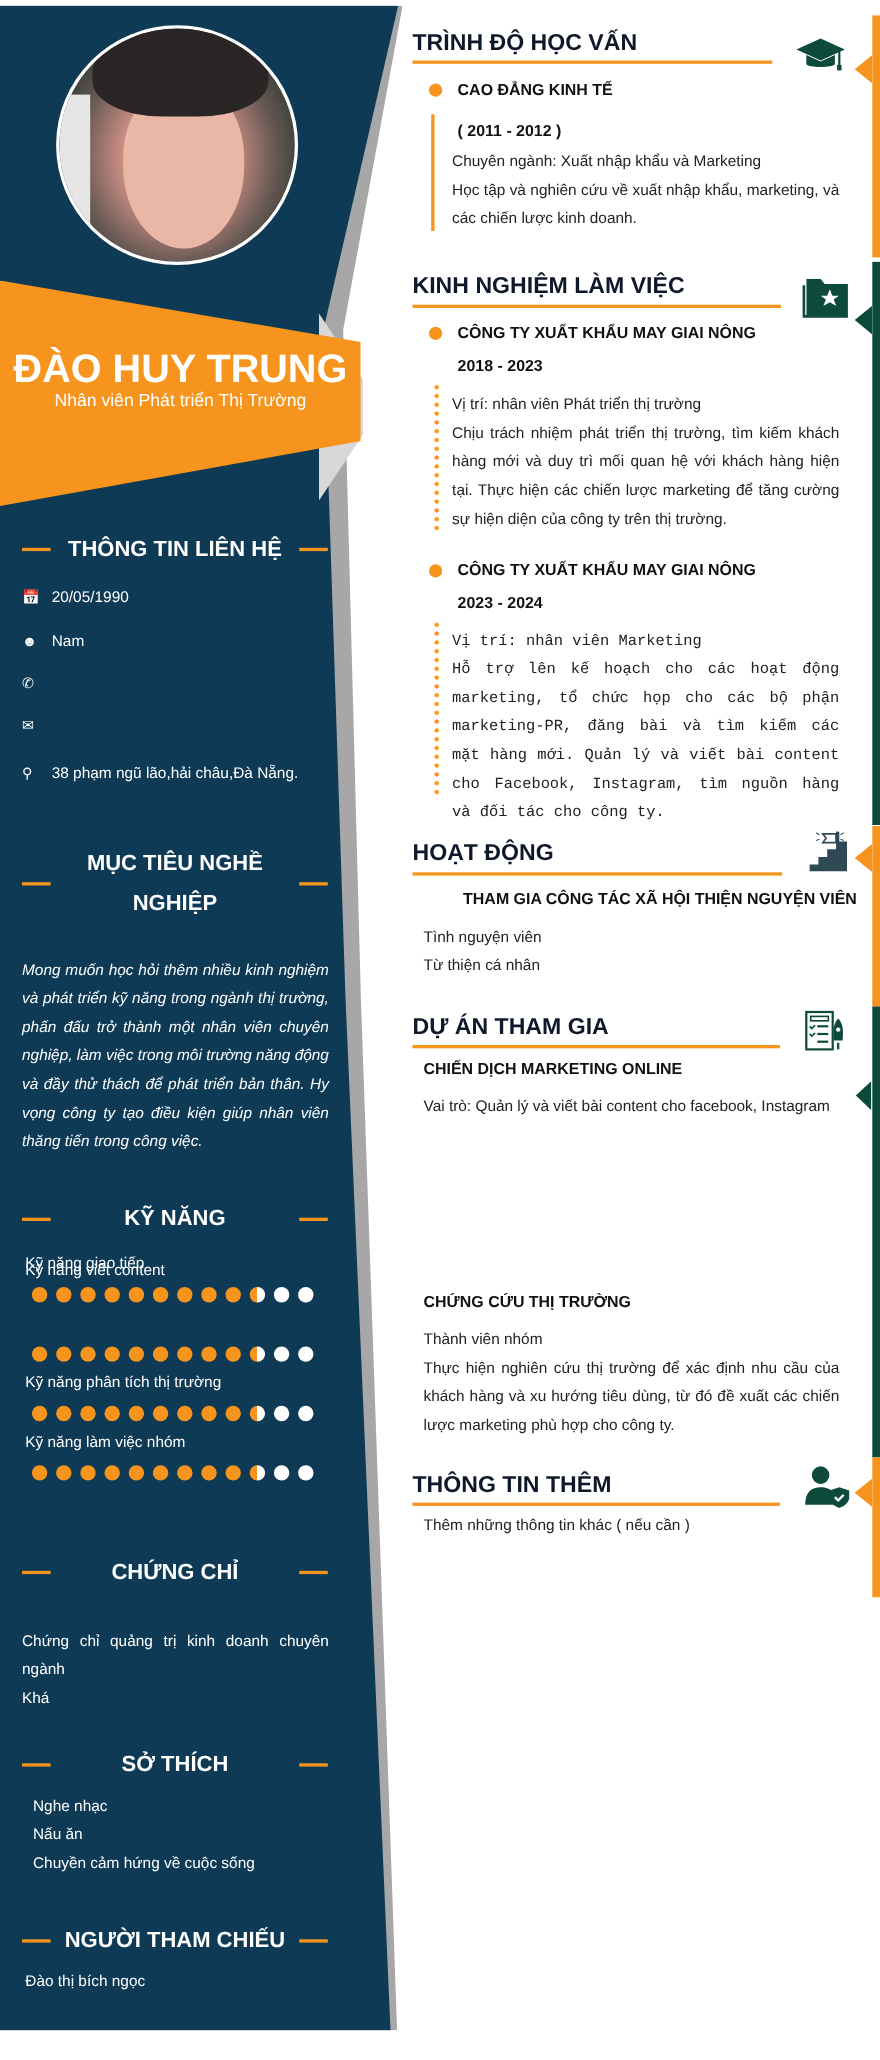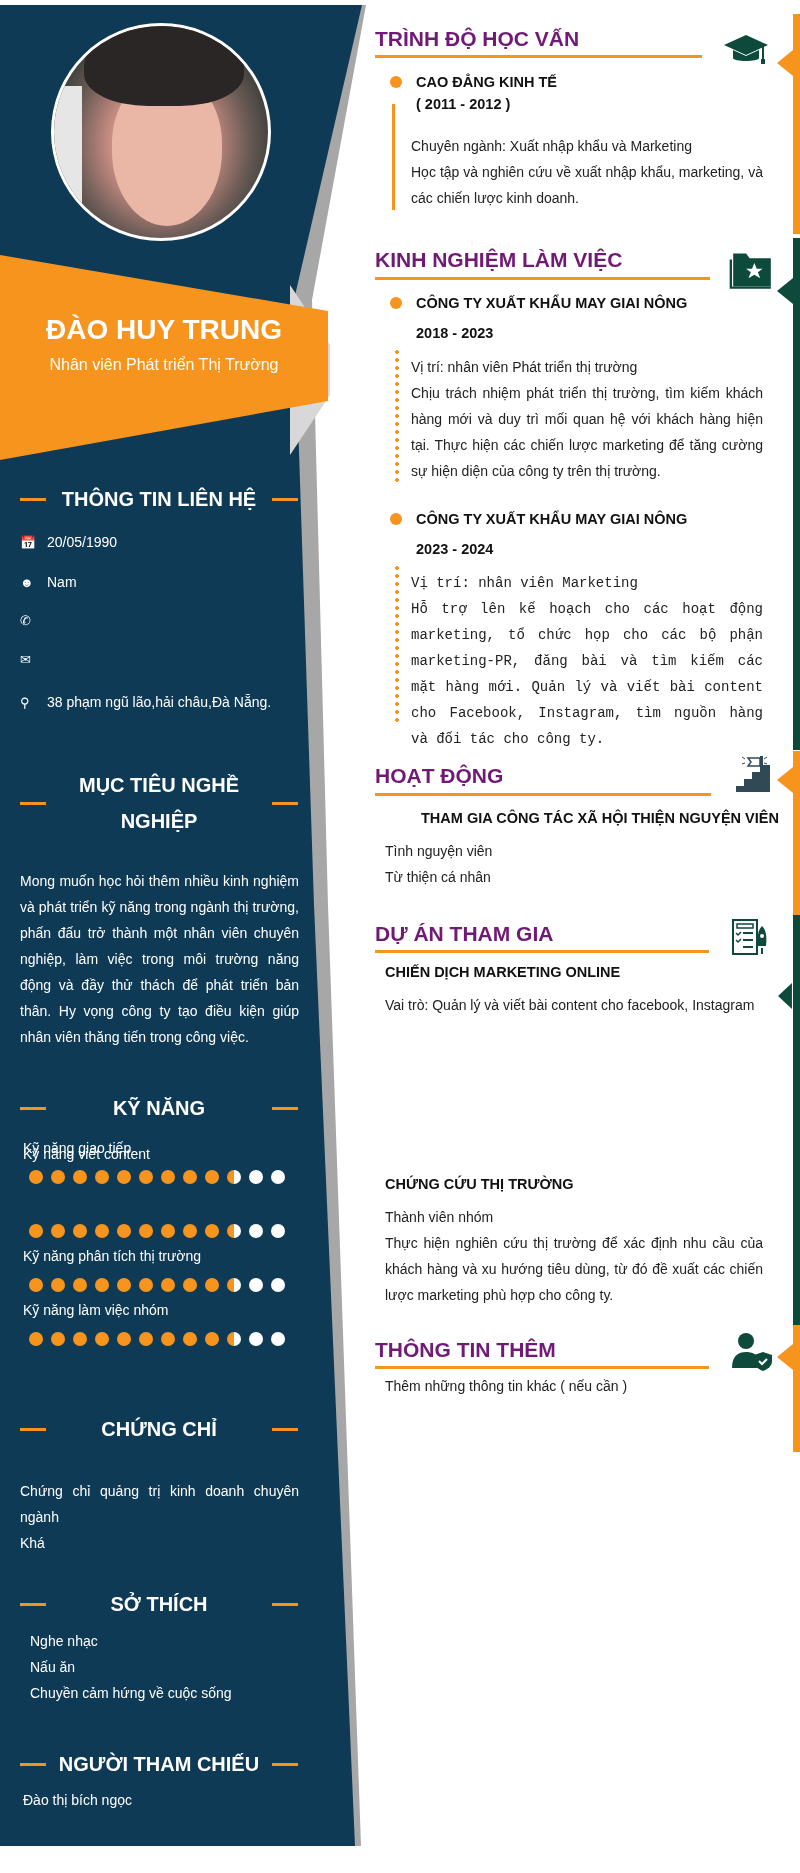--- a/index.html
+++ b/index.html
@@ -18,40 +18,40 @@
   .orange-band { position: absolute; left: 0; top: 255px; width: 328px; height: 205px; background: #f7941d;
     clip-path: polygon(0 0, 328px 56px, 328px 146px, 0 205px); }
 
   .avatar { position: absolute; left: 51px; top: 23px; width: 220px; height: 218px; border-radius: 50%;
     border: 3px solid #ffffff; overflow: hidden;
     background: radial-gradient(ellipse at 50% 55%, #e9b7a6 0%, #d7958a 30%, #6a5a55 58%, #3b3f3a 75%, #8da080 100%); }
   .avatar .hair { position: absolute; left: 30px; top: 0; width: 160px; height: 80px; background: #2b2626; border-radius: 50% 50% 40% 40%; }
   .avatar .face { position: absolute; left: 58px; top: 50px; width: 110px; height: 150px; background: #eab7a6; border-radius: 45% 45% 50% 50%; }
   .avatar .wall { position: absolute; left: 0; top: 60px; width: 28px; height: 130px; background: #e6e6e6; }
 
-  .name { position: absolute; left: 0; width: 328px; top: 314px; text-align: center; color: #fff; font-weight: bold; font-size: 28px; }
+  .name { position: absolute; left: 0; width: 328px; top: 314px; text-align: center; color: #fff; font-weight: bold; font-size: 36px; }
   .job { position: absolute; left: 0; width: 328px; top: 356px; text-align: center; color: #fff; font-size: 16px; }
 
   .sb-heading { position: absolute; left: 20px; width: 278px; display: flex; align-items: center; justify-content: space-between; color: #fff; font-weight: bold; font-size: 20px; }
   .sb-heading .dash { width: 26px; height: 3px; background: #f7941d; flex: none; }
   .sb-heading .ttl { text-align: center; flex: 1; line-height: 36px; }
 
   .contact { position: absolute; left: 20px; color: #fff; font-size: 14px; display: flex; align-items: center; }
   .contact .ic { width: 20px; margin-right: 7px; font-size: 13px; text-align: left; color: #fff; }
 
   .sb-text { position: absolute; left: 20px; width: 279px; color: #fff; font-size: 14px; line-height: 26px; text-align: justify; }
 
   .skill-label { position: absolute; left: 23px; color: #fff; font-size: 14px; }
   .dots { position: absolute; left: 29px; display: flex; gap: 8px; }
   .dot { width: 14px; height: 14px; border-radius: 50%; background: #fff; }
   .dot.full { background: #f7941d; }
   .dot.half { background: linear-gradient(to right, #f7941d 50%, #fff 50%); }
 
   
-  .r-heading { position: absolute; left: 375px; font-weight: bold; font-size: 21px; color: #701a75; }
+  .r-heading { position: absolute; left: 375px; font-weight: bold; font-size: 21px; color: #0f172a; }
   .r-line { position: absolute; left: 375px; height: 3px; background: #f7941d; }
   .r-icon { position: absolute; width: 48px; height: 40px; }
   .bar { position: absolute; left: 793px; width: 7px; }
   .bar-tri { position: absolute; width: 16px; height: 26px; }
   .bullet { position: absolute; left: 390px; width: 12px; height: 12px; border-radius: 50%; background: #f7941d; }
   .r-bold { position: absolute; left: 416px; font-weight: bold; font-size: 14.5px; color: #111; }
   .r-text { position: absolute; left: 411px; width: 352px; font-size: 14px; line-height: 26px; color: #222; text-align: justify; }
   .vline { position: absolute; left: 392px; width: 3px; background: #f7941d; }
   .dotline { position: absolute; left: 395px; width: 4px;
     background-image: radial-gradient(circle, #f7941d 1.8px, transparent 2px); background-size: 4px 8px; background-repeat: repeat-y; }
@@ -99,21 +99,21 @@
 <div class="contact" style="top:694px;">
   <span class="ic">⚲</span>
   <span>38 phạm ngũ lão,hải châu,Đà Nẵng.</span>
 </div>
 
 <div class="sb-heading" style="top:767px;">
   <span class="dash"></span>
   <span class="ttl"><span>MỤC TIÊU NGHỀ</span><br><span>NGHIỆP</span></span>
   <span class="dash"></span>
 </div>
-<div class="sb-text" style="top:868px;">Mong muốn học hỏi thêm nhiều kinh nghiệm và phát triển kỹ năng trong ngành thị trường, phấn đấu trở thành một nhân viên chuyên nghiệp, làm việc trong môi trường năng động và đầy thử thách để phát triển bản thân. Hy vọng công ty tạo điều kiện giúp nhân viên thăng tiến trong công việc.</div>
+<div class="sb-text" style="top:868px;font-style:italic;">Mong muốn học hỏi thêm nhiều kinh nghiệm và phát triển kỹ năng trong ngành thị trường, phấn đấu trở thành một nhân viên chuyên nghiệp, làm việc trong môi trường năng động và đầy thử thách để phát triển bản thân. Hy vọng công ty tạo điều kiện giúp nhân viên thăng tiến trong công việc.</div>
 
 <div class="sb-heading" style="top:1090px;">
   <span class="dash"></span>
   <span class="ttl">KỸ NĂNG</span>
   <span class="dash"></span>
 </div>
 <div class="skill-label" style="top:1140px;">Kỹ năng giao tiếp</div>
 <div class="dots" style="top:1170px;">
     <span class="dot full"></span>
     <span class="dot full"></span>
@@ -227,21 +227,21 @@
 <div class="r-line" style="top:55px; width:327px;"></div>
 <svg class="r-icon" style="left:722px; top:30px;" viewBox="0 0 48 34">
   <polygon points="24,2 46,12 24,22 2,12" fill="#0d4a3b"></polygon>
   <path d="M11 17 v8 c0 4 26 4 26 0 v-8 l-13 6z" fill="#0d4a3b"></path>
   <rect x="40" y="13" width="2" height="14" fill="#0d4a3b"></rect>
   <rect x="39" y="26" width="4" height="5" fill="#0d4a3b"></rect>
 </svg>
 <div class="bullet" style="top:76px;"></div>
 <div class="r-bold" style="top:74px;">CAO ĐẲNG KINH TẾ</div>
 <div class="vline" style="top:104px; height:106px;"></div>
-<div class="r-bold" style="top:96px;">( 2011 - 2012 )</div>
+<div class="r-bold" style="top:112px;">( 2011 - 2012 )</div>
 <div class="r-text" style="top:133px;">
   <div>Chuyên ngành: Xuất nhập khẩu và Marketing</div>
   <div>Học tập và nghiên cứu về xuất nhập khẩu, marketing, và các chiến lược kinh doanh.</div>
 </div>
 
 <div class="r-heading" style="top:248px;">KINH NGHIỆM LÀM VIỆC</div>
 <div class="r-line" style="top:277px; width:335px;"></div>
 <svg class="r-icon" style="left:728px; top:250px;" viewBox="0 0 40 34">
   <path d="M4 3 h11 l3 4 h18 v24 h-32z" fill="#0d4a3b"></path>
   <path d="M2 8 v24 h34" stroke="#0d4a3b" stroke-width="2" fill="none"></path>

